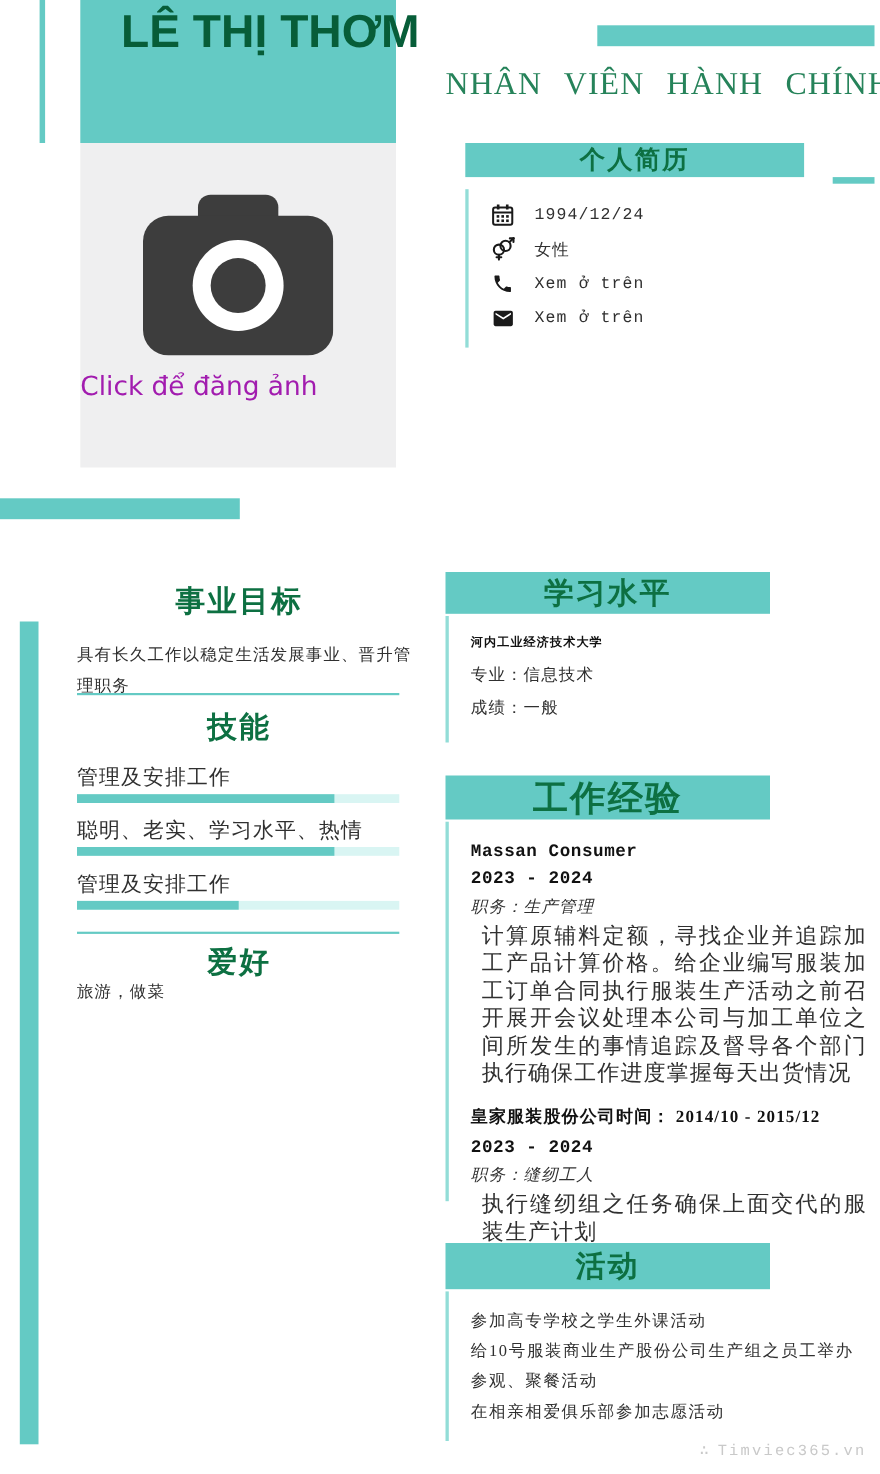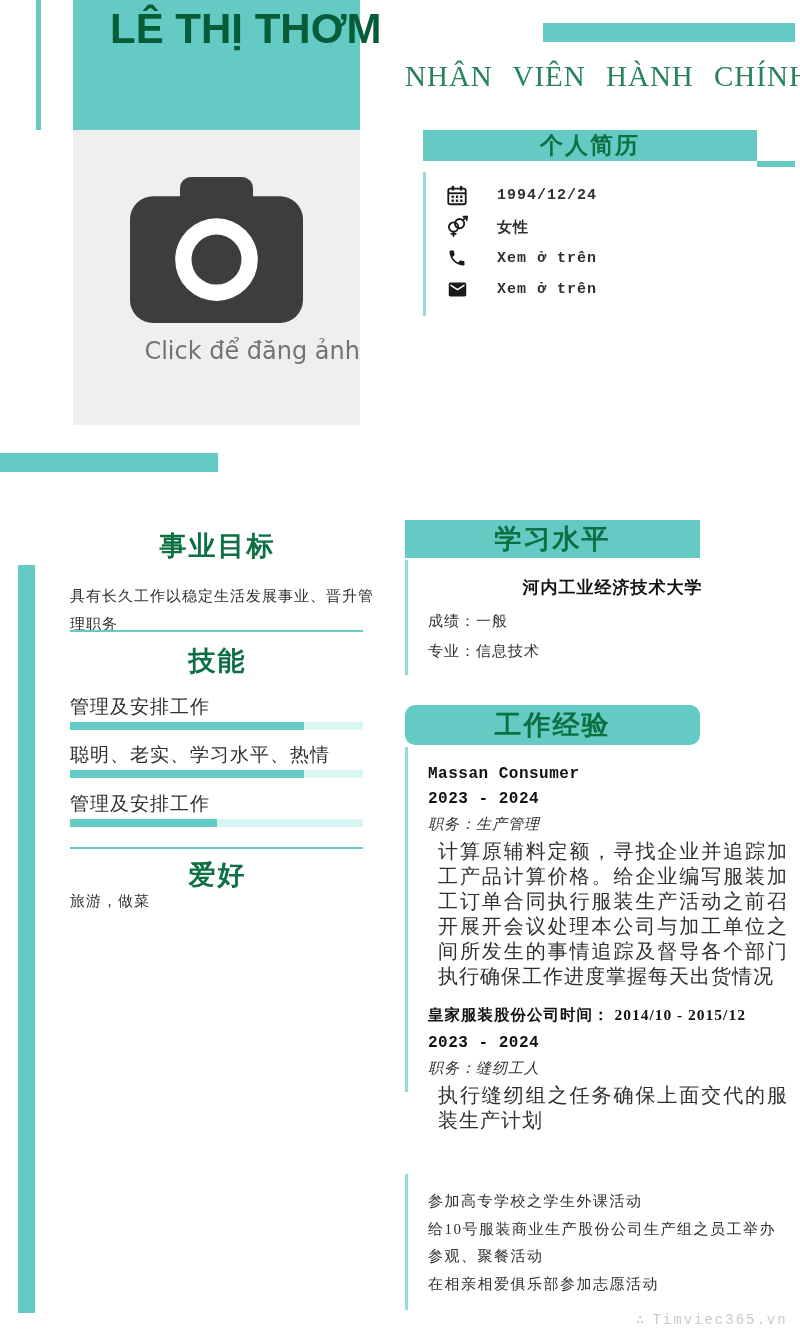--- a/index.html
+++ b/index.html
@@ -37,46 +37,45 @@
   .bar-top-right{left:543px;top:23px;width:252px;height:19px;}
   .job-title{
     left:405px;top:60px;width:390px;text-align:center;white-space:nowrap;
     font-size:29px;letter-spacing:1px;word-spacing:12px;color:var(--green-title);
   }
 
   
   .photo-box{left:73px;top:130px;width:287px;height:295px;background:var(--photo-bg);cursor:pointer;}
   .camera-svg{position:absolute;left:57px;top:44px;width:173px;height:152px;}
   .photo-caption{
-    position:absolute;left:0;right:0;top:207px;text-align:right;
+    position:absolute;left:0;right:0;top:207px;text-align:left;
     font-family:"DejaVu Sans","Liberation Sans",sans-serif;
-    font-size:24px;color:#737373;
+    font-size:24px;color:#a21caf;
   }
 
   
   .banner{text-align:center;color:var(--green-heading);font-weight:700;}
-  .profile-banner{left:423px;top:130px;width:334px;height:31px;line-height:31px;font-size:23px;letter-spacing:2px;}
+  .profile-banner{left:423px;top:130px;width:308px;height:31px;line-height:31px;font-size:23px;letter-spacing:2px;}
   .profile-tail{left:757px;top:161px;width:38px;height:6px;}
   .edu-banner{left:405px;top:520px;width:295px;height:38px;line-height:38px;font-size:27px;letter-spacing:2px;}
-  .work-banner{left:405px;top:705px;width:295px;height:40px;line-height:40px;font-size:27px;letter-spacing:2px;border-radius:10px;}
+  .work-banner{left:405px;top:705px;width:295px;height:40px;line-height:40px;font-size:32px;letter-spacing:2px;}
   .act-banner{left:405px;top:1130px;width:295px;height:42px;line-height:42px;font-size:27px;letter-spacing:2px;}
 
   
   .profile-list{
     left:423px;top:172px;width:372px;
     border-left:3px solid var(--accent-light);
     padding:8px 0 10px 0;
   }
   .info-row{height:31.4px;display:flex;align-items:center;}
   .info-icon{width:24px;height:24px;margin-left:19px;flex:0 0 24px;display:flex;align-items:center;justify-content:center;}
   .info-icon svg{display:block;}
   .info-text{
-    margin-left:28px;font-size:15px;color:var(--text-dark);letter-spacing:1px;
+    margin-left:17px;font-size:15px;color:var(--text-dark);letter-spacing:1px;
     font-family:"Liberation Mono","DejaVu Sans Mono",monospace;
-    font-weight:bold;
   }
 
   
   .accent-bar-mid{left:0;top:453px;width:218px;height:19px;}
   .accent-bar-tall{left:18px;top:565px;width:17px;height:748px;}
 
   
   .lc-heading{width:295px;left:70px;text-align:center;font-size:27px;font-weight:700;color:var(--green-heading);letter-spacing:2px;}
   .obj-title{top:528px;}
   .obj-text{left:70px;top:566px;width:308px;font-size:15px;line-height:28px;letter-spacing:1px;color:var(--text-dark);margin-top:16px;}
@@ -89,21 +88,21 @@
   .skill-fill{height:100%;background:var(--accent);}
   .sl-0{top:694px;} .sb-0{top:722px;}
   .sl-1{top:742px;} .sb-1{top:770px;}
   .sl-2{top:791px;} .sb-2{top:819px;}
   .hobby-title{top:857px;}
   .hobby-text{left:70px;top:892px;font-size:15px;letter-spacing:1px;color:var(--text-dark);}
 
   
   .side-body{border-left:3px solid var(--accent-light);}
   .edu-body{left:405px;top:560px;width:392px;height:115px;padding:16px 0 0 20px;}
-  .edu-school{font-family:"Liberation Sans","DejaVu Sans",sans-serif;font-weight:700;font-size:17px;color:var(--ink);letter-spacing:1px;margin-bottom:13px;text-align:center;}
+  .edu-school{font-family:"Liberation Sans","DejaVu Sans",sans-serif;font-weight:700;font-size:11px;color:var(--ink);letter-spacing:1px;margin-bottom:13px;}
   .edu-line{font-size:15px;letter-spacing:1px;margin-bottom:11px;}
 
   .work-body{left:405px;top:747px;width:392px;height:345px;padding:18px 0 0 20px;}
   .job{margin-bottom:16px;}
   .job-company-mono,.job-period{
     font-family:"Liberation Mono","DejaVu Sans Mono",monospace;
     font-weight:700;font-size:16px;color:var(--ink);margin-bottom:7px;letter-spacing:0.5px;
   }
   .job-company-serif{font-weight:700;font-size:15.5px;color:var(--ink);letter-spacing:1px;margin-bottom:8px;}
   .job-role{font-size:15px;letter-spacing:1px;margin-bottom:5px;font-style:italic;}
@@ -215,40 +214,41 @@
       <div class="skill-fill" style="width: 50%;"></div>
     </div>
   <div class="abs divider divider-2"></div>
 
   <div class="abs lc-heading hobby-title">爱好</div>
   <div class="abs hobby-text">旅游，做菜</div>
 
   <div class="abs teal banner edu-banner">学习水平</div>
   <div class="abs side-body edu-body">
     <div class="edu-school">河内工业经济技术大学</div>
+    <div class="edu-line">专业：信息技术</div>
     <div class="edu-line">成绩：一般</div>
-    <div class="edu-line">专业：信息技术</div>
   </div>
 
   <div class="abs teal banner work-banner">工作经验</div>
   <div class="abs side-body work-body">
     <div class="job">
       <div class="job-company-mono">Massan Consumer</div>
       <div class="job-period">2023 - 2024</div>
       <div class="job-role">职务：生产管理</div>
       <div class="job-desc">计算原辅料定额，寻找企业并追踪加工产品计算价格。给企业编写服装加工订单合同执行服装生产活动之前召开展开会议处理本公司与加工单位之间所发生的事情追踪及督导各个部门执行确保工作进度掌握每天出货情况</div>
     </div>
     <div class="job">
       <div class="job-company-serif">皇家服装股份公司时间： 2014/10 - 2015/12</div>
       <div class="job-period">2023 - 2024</div>
       <div class="job-role">职务：缝纫工人</div>
       <div class="job-desc">执行缝纫组之任务确保上面交代的服装生产计划</div>
     </div>
   </div>
 
+  <div class="abs teal banner act-banner">活动</div>
   <div class="abs side-body act-body">
     <span class="act-line">参加高专学校之学生外课活动</span>
     <span class="act-line">给10号服装商业生产股份公司生产组之员工举办参观、聚餐活动</span>
     <span class="act-line">在相亲相爱俱乐部参加志愿活动</span>
   </div>
 
   <div class="abs watermark">
     <span class="wm-logo">∴</span><span>Timviec365.vn</span>
   </div>
 

